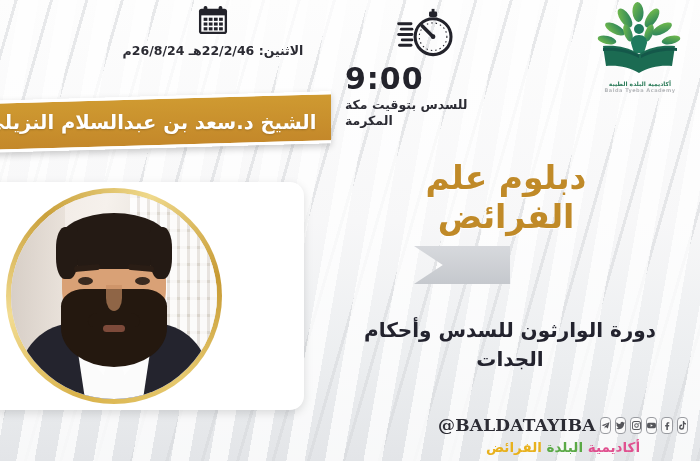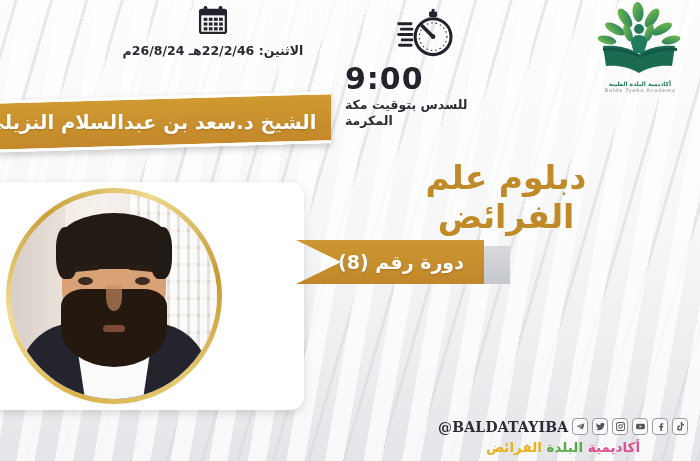--- a/index.html
+++ b/index.html
@@ -173,21 +173,21 @@
   }
 
   
   .footer{right:12px;bottom:6px;width:250px;text-align:center;}
   .handle-row{
     display:flex;align-items:center;justify-content:flex-end;
     gap:4px;margin-bottom:4px;direction:ltr;
   }
   .handle-text{
     font-family:"DejaVu Serif","Liberation Serif",serif;
-    font-size:14px;color:#2c2c34;font-weight:600;letter-spacing:0.2px;
+    font-size:17px;color:#2c2c34;font-weight:600;letter-spacing:0.2px;
     margin-right:0;
   }
   .soc{
     width:15px;height:15px;border:1.2px solid #9a9ca1;border-radius:4px;
     display:inline-flex;align-items:center;justify-content:center;
     background:#fafafa;
   }
   .soc svg{width:9px;height:9px;fill:#55565b;}
   .site-url{
     font-size:14px;font-weight:800;color:#1f1f27;letter-spacing:0.1px;
@@ -311,25 +311,23 @@
           <div class="mustache"></div>
           <div class="mouth"></div>
       </div>
     </div>
   </div>
 
   <div class="layer main-title">دبلوم علم الفرائض</div>
 
   <div class="layer course-ribbon-wrap">
     <div class="course-shadow"></div>
-    <div class="course-ribbon">
-      <span class="course-label">دورة رقم (8)</span>
-    </div>
-  </div>
-
+  </div>
+
+  <div class="layer subtitle">دورة الوارثون للسدس وأحكام الجدات</div>
 
   <div class="layer footer">
     <div class="handle-row">
       <span class="handle-text">@BALDATAYIBA</span>
       <span class="soc">
         <svg viewBox="0 0 16 16">
             <path d="M15 2 1 7.5l4 1.3L13 4 6.6 9.8l-.2 3.6 2.2-2.6 3.6 2.7z"></path>
           </svg>
       </span>
       <span class="soc">

